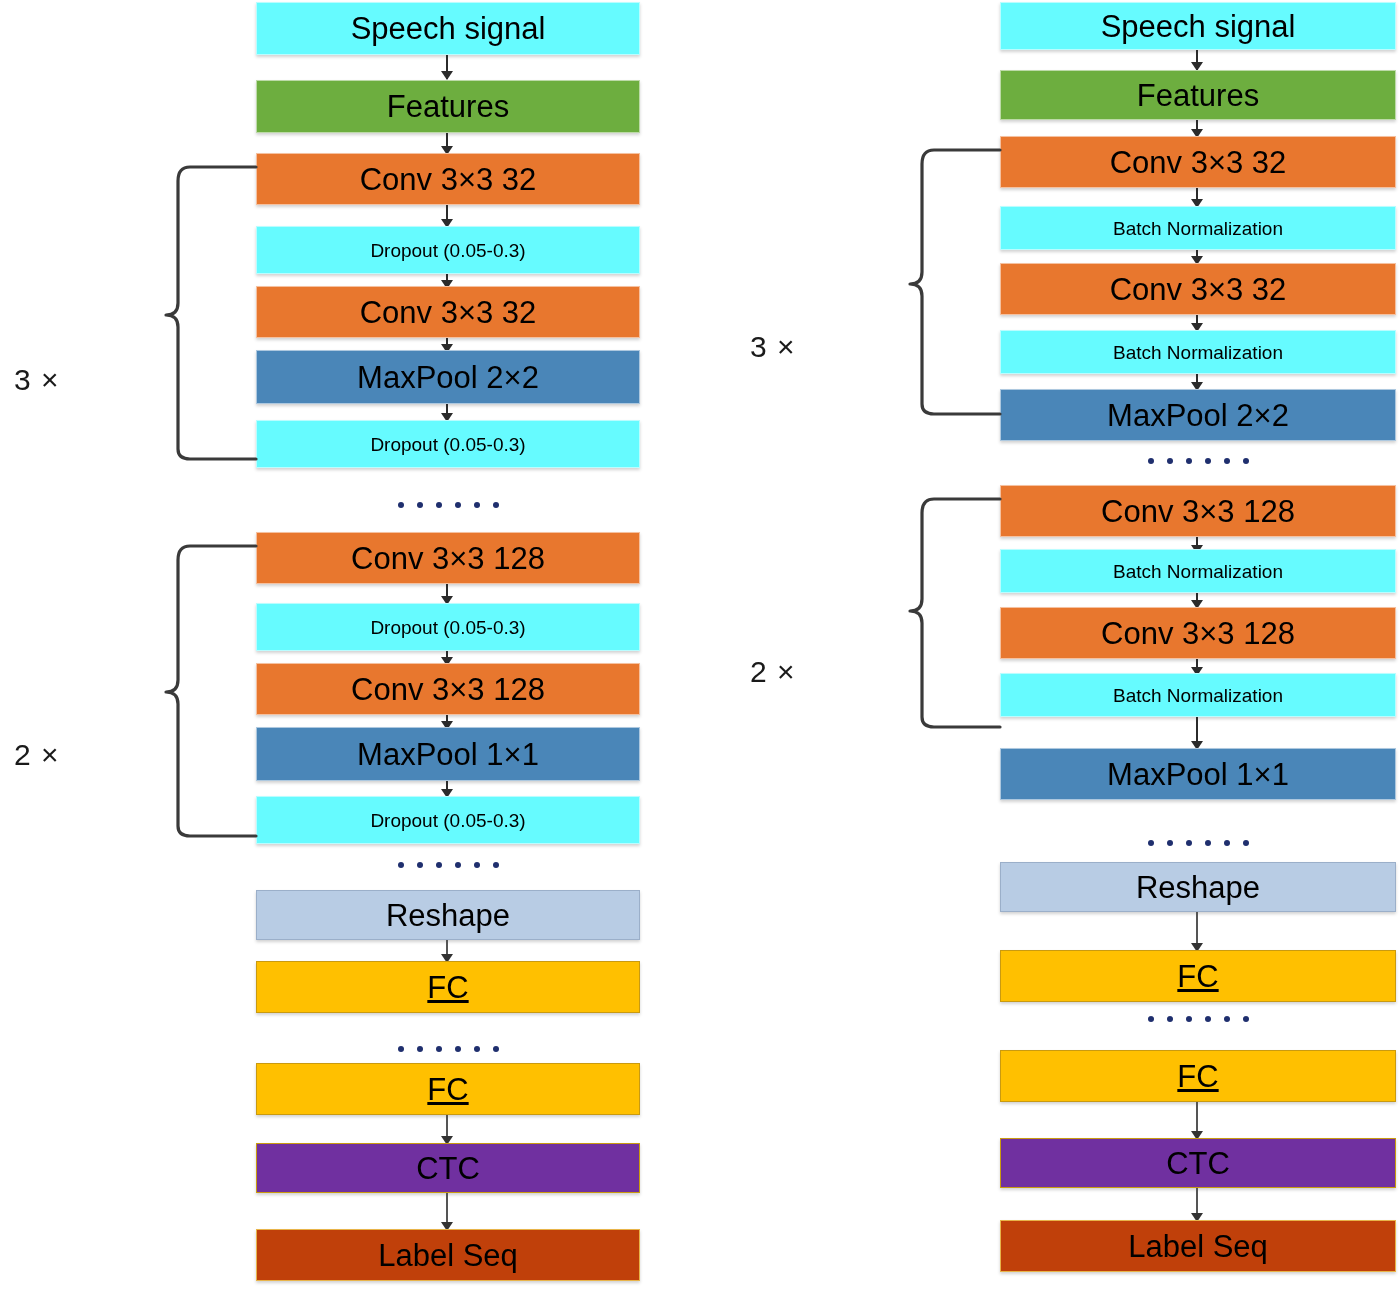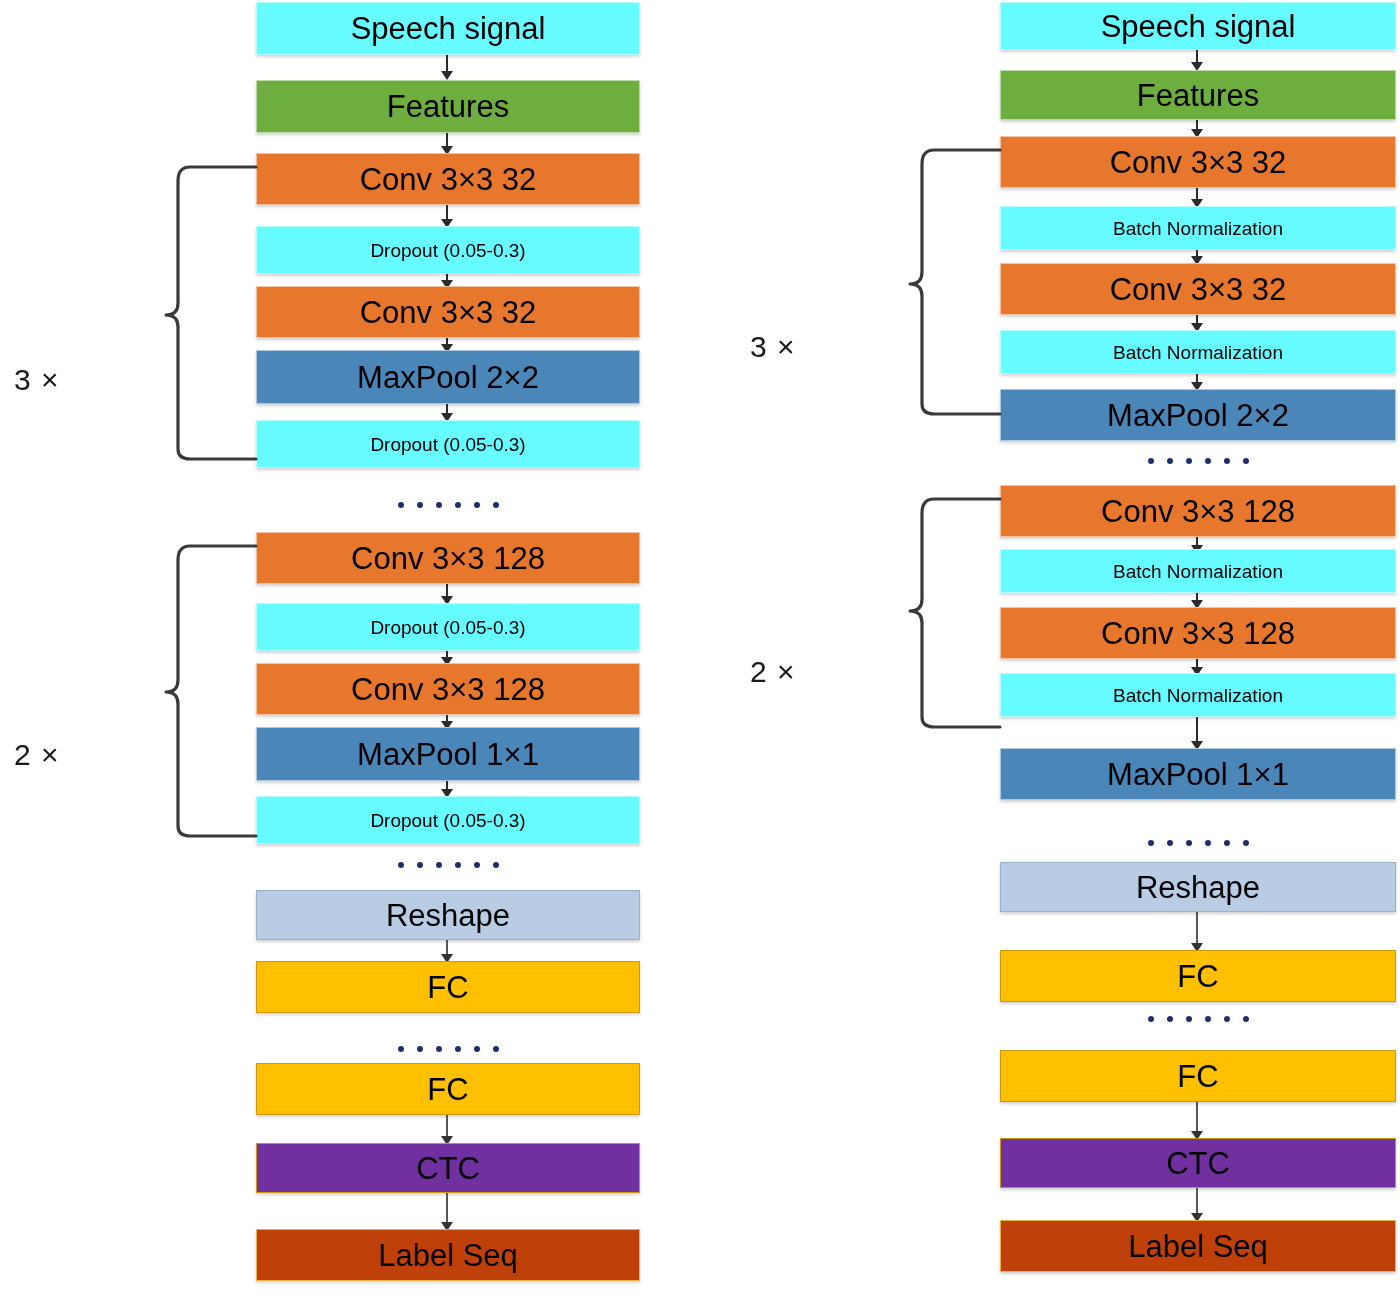--- a/index.html
+++ b/index.html
@@ -22,21 +22,21 @@
     box-shadow:0 2px 3px rgba(0,0,0,.18);
   }
   .blk span{display:block;white-space:nowrap;}
 
   
   .t-cyan   {background:#66FBFF;}
   .t-green  {background:#6DAE3F;}
   .t-orange {background:#E8772E;}
   .t-blue   {background:#4A86B8;}
   .t-reshape{background:#B8CCE4;border:1px solid #9BAFC9;}
-  .t-gold   {background:#FFC000;border:1px solid #C99A10;}
+  .t-gold   {background:#FFC000;border:1px solid #C99A10;text-decoration:underline;}
   .t-purple {background:#7030A0;border:1px solid #C99A10;}
   .t-brick  {background:#C0400A;border:1px solid #E8B44A;}
 
   .big   {font-size:31px;}
   .small {font-size:19px;}
 
   
   .arrow{position:absolute;width:2px;background:#2b2b2b;}
   .arrow:after{
     content:"";position:absolute;left:50%;bottom:-1px;

